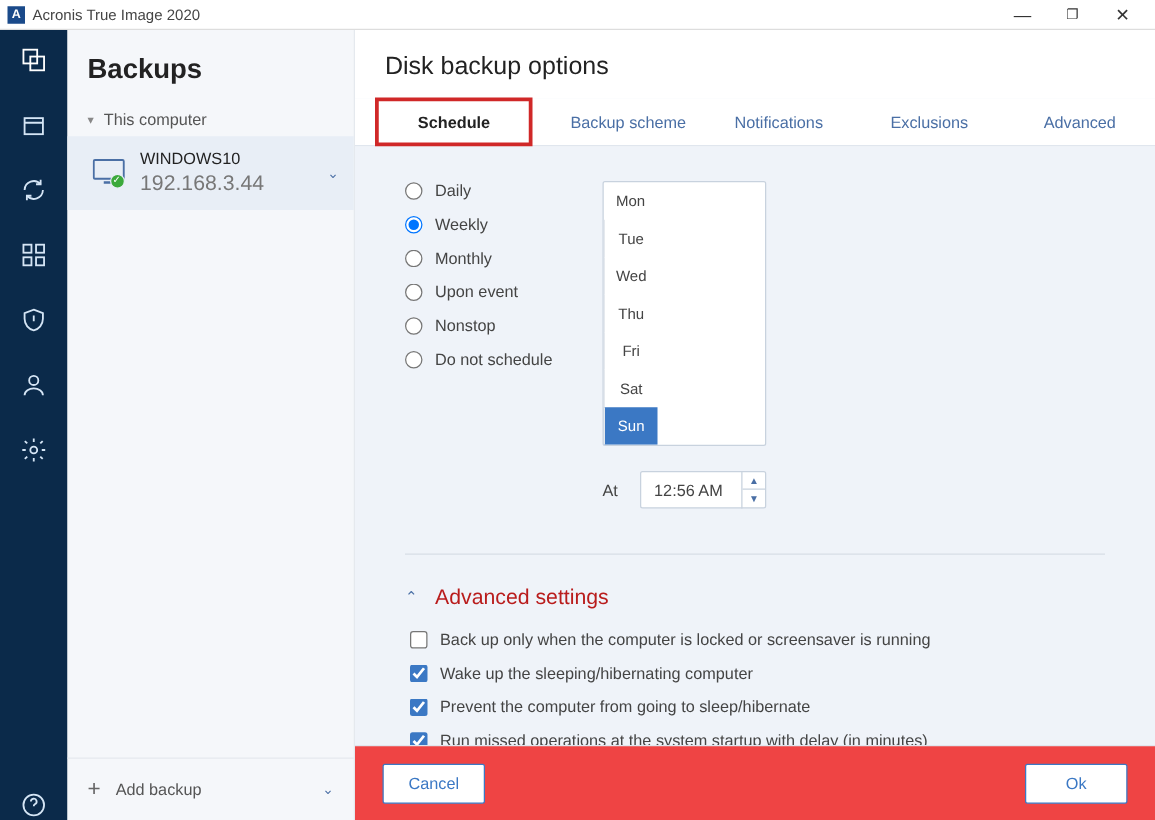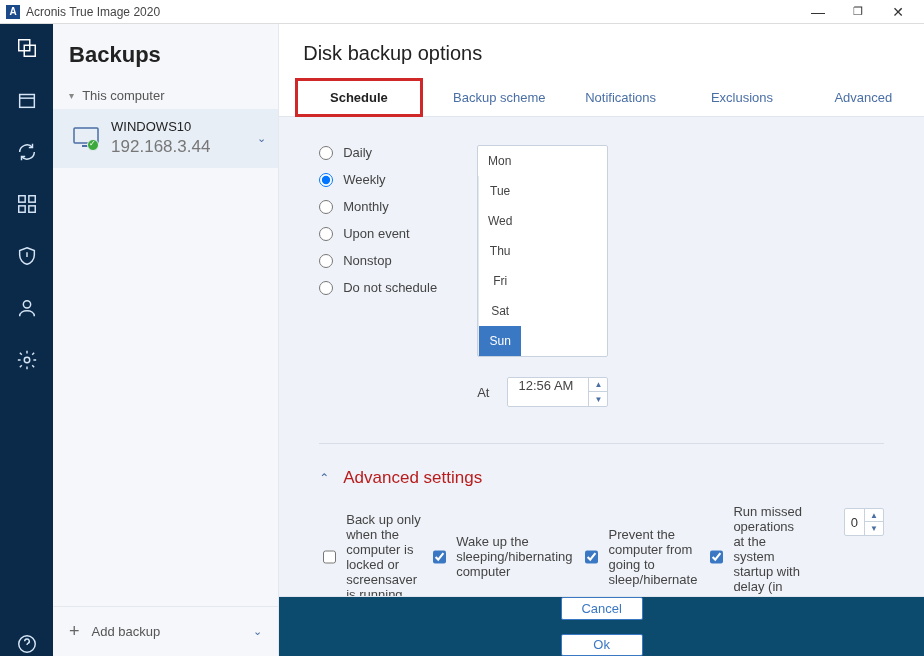--- a/index.html
+++ b/index.html
@@ -49,37 +49,37 @@
 .radios { display: flex; flex-direction: column; gap: 12px; }
 .radio { display: flex; align-items: center; gap: 10px; cursor: pointer; color: #444; }
 .radio input { width: 14px; height: 14px; }
 
 .right-col { display: flex; flex-direction: column; gap: 20px; }
 .days { display: flex; border: 1px solid #c8d2de; border-radius: 2px; background: #fff; overflow: hidden; flex-direction: column; }
 .day { width: 43px; height: 30px; display: flex; align-items: center; justify-content: center; font-size: 12px; color: #444; cursor: pointer; }
 .day + .day { border-left: 1px solid #e5e9ee; }
 .day.sel { background: #3b78c4; color: #fff; }
 .at-row { display: flex; align-items: center; gap: 18px; color: #444; }
-.time-box { display: flex; border: 1px solid #c8d2de; background: #fff; border-radius: 2px; height: 30px; }
+.time-box { display: flex; border: 1px solid #c8d2de; background: #fff; border-radius: 2px; height: 30px; align-items: center; }
 .time-box .val { padding: 0 10px; width: 80px; }
 .spin { display: flex; flex-direction: column; border-left: 1px solid #c8d2de; }
 .spin div { width: 18px; height: 15px; display:flex; align-items:center; justify-content:center; font-size: 8px; color:#4a6fa5; cursor:pointer; }
 .spin div:first-child { border-bottom: 1px solid #c8d2de; }
 
 .divider { height: 1px; background: #d8dee6; margin: 36px 0 24px; }
 .adv-head { display: flex; align-items: center; gap: 14px; cursor: pointer; margin-bottom: 16px; }
 .adv-head .chev { color: #4a6fa5; font-size: 12px; }
 .adv-head h3 { font-size: 17px; font-weight: 400; color: #b91c1c; }
-.checks { display: flex; flex-direction: row; gap: 12px; padding-left: 4px; justify-content: space-between; }
+.checks { display: flex; flex-direction: column; gap: 12px; padding-left: 4px; justify-content: space-between; }
 .chk { display: flex; align-items: center; gap: 10px; color: #444; font-size: 13px; }
 .chk input { width: 14px; height: 14px; accent-color: #3b78c4; }
 .delay-box { display: flex; border: 1px solid #c8d2de; background: #fff; border-radius: 2px; height: 28px; width: 56px; margin-left: 24px; margin-top: 4px; }
 .delay-box .val { flex: 1; display:flex; align-items:center; padding: 0 6px; }
 
-.footer { height: 60px; border-top: 1px solid #e0e6ee; background: #0c4a6e; display: flex; align-items: center; justify-content: space-between; padding: 0 22px; gap: 14px; flex-direction: column; }
+.footer { height: 60px; border-top: 1px solid #e0e6ee; background: #ef4444; display: flex; align-items: center; justify-content: space-between; padding: 0 22px; gap: 14px; }
 .btn { min-width: 82px; height: 32px; border: 1px solid #3b78c4; background: #fff; color: #3b78c4; font-size: 13px; cursor: pointer; border-radius: 2px; }
 </style>
 </head>
 <body>
 
 <div class="titlebar">
   <div class="app-icon">A</div>
   <div class="title">Acronis True Image 2020</div>
   <div class="winbtn">—</div>
   <div class="winbtn max">❐</div>

